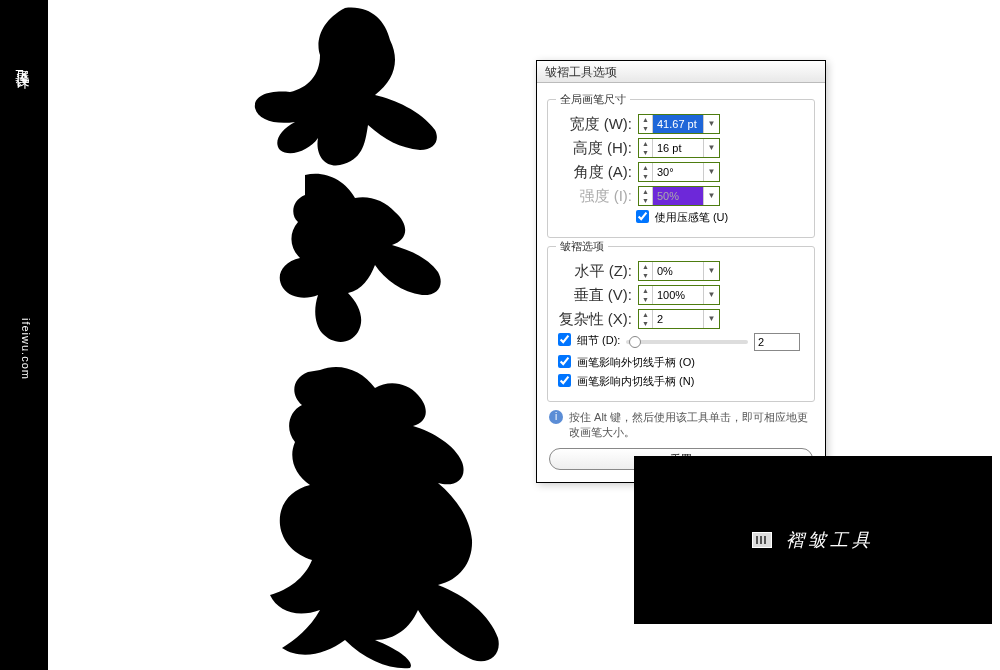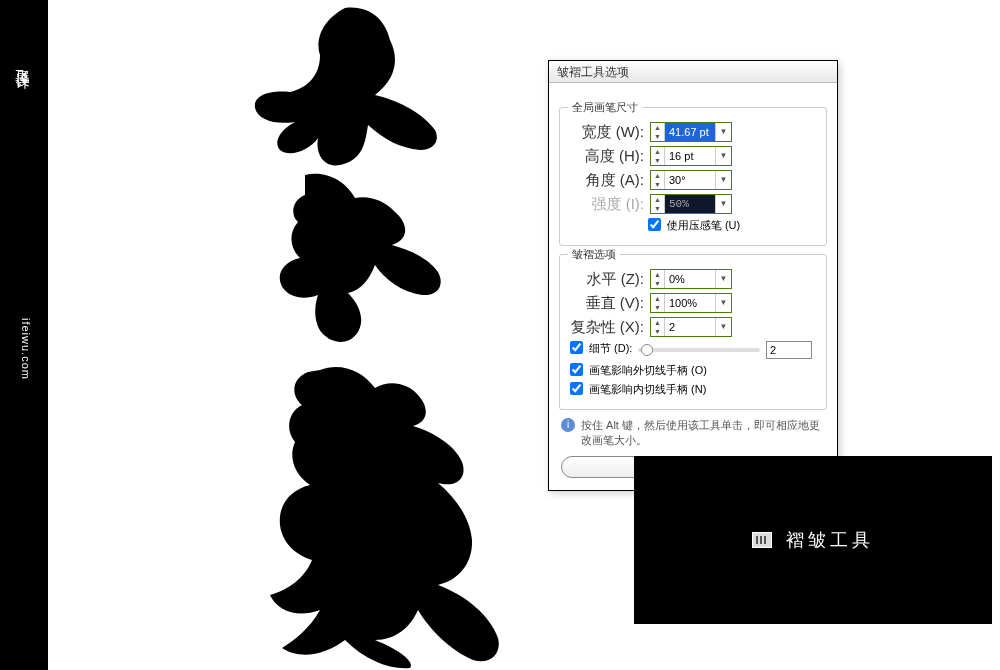--- a/index.html
+++ b/index.html
@@ -3,50 +3,50 @@
 <meta charset="utf-8">
 <style>
 * { box-sizing: border-box; margin: 0; padding: 0; }
 body { width: 1000px; height: 670px; background: #fff; font-family: "Microsoft YaHei", sans-serif; font-size: 12px; position: relative; overflow: hidden; }
 .left-sidebar { position: absolute; left: 0; top: 0; width: 48px; height: 670px; background: #000; color: #fff; }
 .vtext { writing-mode: vertical-rl; position: absolute; left: 14px; color: #fff; letter-spacing: 2px; }
 .vtext.brand { top: 58px; font-size: 14px; }
 .vtext.url { top: 318px; writing-mode: horizontal-tb; transform: rotate(90deg); transform-origin: left top; font-size: 11px; letter-spacing: 1px; left: 32px; }
 .calligraphy { position: absolute; left: 140px; top: 0; width: 360px; height: 670px; }
 .calligraphy svg { width: 100%; height: 100%; }
-.dialog { position: absolute; left: 548px; top: 60px; width: 290px; background: #fff; border: 1px solid #000; box-shadow: 2px 2px 8px rgba(0,0,0,0.2); }
+.dialog { position: absolute; left: 536px; top: 60px; width: 290px; background: #fff; border: 1px solid #000; box-shadow: 2px 2px 8px rgba(0,0,0,0.2); }
 .titlebar { height: 22px; background: linear-gradient(#fff,#e8e8e8); border-bottom: 1px solid #bbb; padding: 3px 8px; color: #333; font-size: 12px; }
-.dialog-body { padding: 24px 10px 12px 10px; }
+.dialog-body { padding: 16px 10px 12px 10px; }
 .fieldset { border: 1px solid #ccc; border-radius: 3px; margin-bottom: 8px; padding: 10px 8px 8px 8px; position: relative; }
 .fieldset .legend { position: absolute; top: -8px; left: 8px; background: #fff; padding: 0 4px; color: #333; font-size: 11px; }
 .row { display: flex; align-items: center; margin: 4px 0; }
 .row label { flex: 0 0 82px; text-align: right; padding-right: 6px; color: #333; font-size: 15px; }
 .row label.disabled { color: #aaa; }
 .spinner { display: inline-flex; align-items: stretch; width: 82px; height: 20px; border: 1px solid #4d7c0f; background: #fff; }
 .spinbtns { display: flex; flex-direction: column; width: 14px; border-right: 1px solid #ccc; }
 .spinbtns span { flex: 1; text-align: center; font-size: 7px; line-height: 9px; color: #555; cursor: pointer; }
 .spinner input { flex: 1; border: none; outline: none; font-size: 11px; padding: 0 4px; width: 40px; }
 .spinner input.sel { background: #1e66d8; color: #fff; }
-.spinner input:disabled { color: #aaa; background: #0f172a; font-family: Liberation Mono, monospace; }
+.spinner input:disabled { color: #aaa; background: #6d28d9; }
 .spinner .dd { width: 16px; text-align: center; font-size: 8px; color: #555; border-left: 1px solid #ccc; line-height: 18px; cursor: pointer; }
 .chk-row { display: flex; align-items: flex-start; margin: 4px 0 4px 2px; font-size: 11px; }
 .chk-row.center { justify-content: center; }
 .chk-row input { margin-right: 6px; }
 .slider-wrap { display: flex; align-items: center; flex: 1; }
 .slider { flex: 1; margin: 0 6px; height: 4px; background: #ddd; border-radius: 2px; position: relative; }
 .slider .thumb { position: absolute; left: 2%; top: -4px; width: 12px; height: 12px; border-radius: 50%; background: #fff; border: 1px solid #888; }
 .slider-val { width: 46px; height: 18px; border: 1px solid #888; font-size: 11px; padding: 1px 3px; }
 .info-row { display: flex; align-items: flex-start; margin: 4px 2px; font-size: 11px; color: #555; }
 .info-icon { width: 14px; height: 14px; border-radius: 50%; background: #5b8dd6; color: #fff; text-align: center; line-height: 14px; font-size: 10px; margin-right: 6px; flex-shrink: 0; }
 .btn-row { display: flex; gap: 8px; padding: 4px 2px 0 2px; }
 .btn { flex: 1; height: 22px; border: 1px solid #888; border-radius: 12px; background: linear-gradient(#fff,#eee); font-size: 11px; cursor: pointer; }
 .tooltip-box { position: absolute; left: 634px; top: 456px; width: 358px; height: 168px; background: #000; color: #fff; display: flex; align-items: center; justify-content: center; gap: 14px; }
 .tool-icon { width: 20px; height: 16px; background: #ddd; border: 1px solid #fff; position: relative; }
 .tool-icon::before { content: ""; position: absolute; left: 3px; right: 3px; top: 3px; bottom: 3px; background: repeating-linear-gradient(90deg,#555 0 2px,#ddd 2px 4px); }
-.tool-label { font-size: 18px; letter-spacing: 4px; }
+.tool-label { font-size: 18px; letter-spacing: 4px; font-style: italic; }
 </style>
 </head>
 <body>
 
 <div class="left-sidebar">
   <span class="vtext brand">飞屋设计</span>
   <span class="vtext url">ifeiwu.com</span>
 </div>
 
 <div class="calligraphy">

